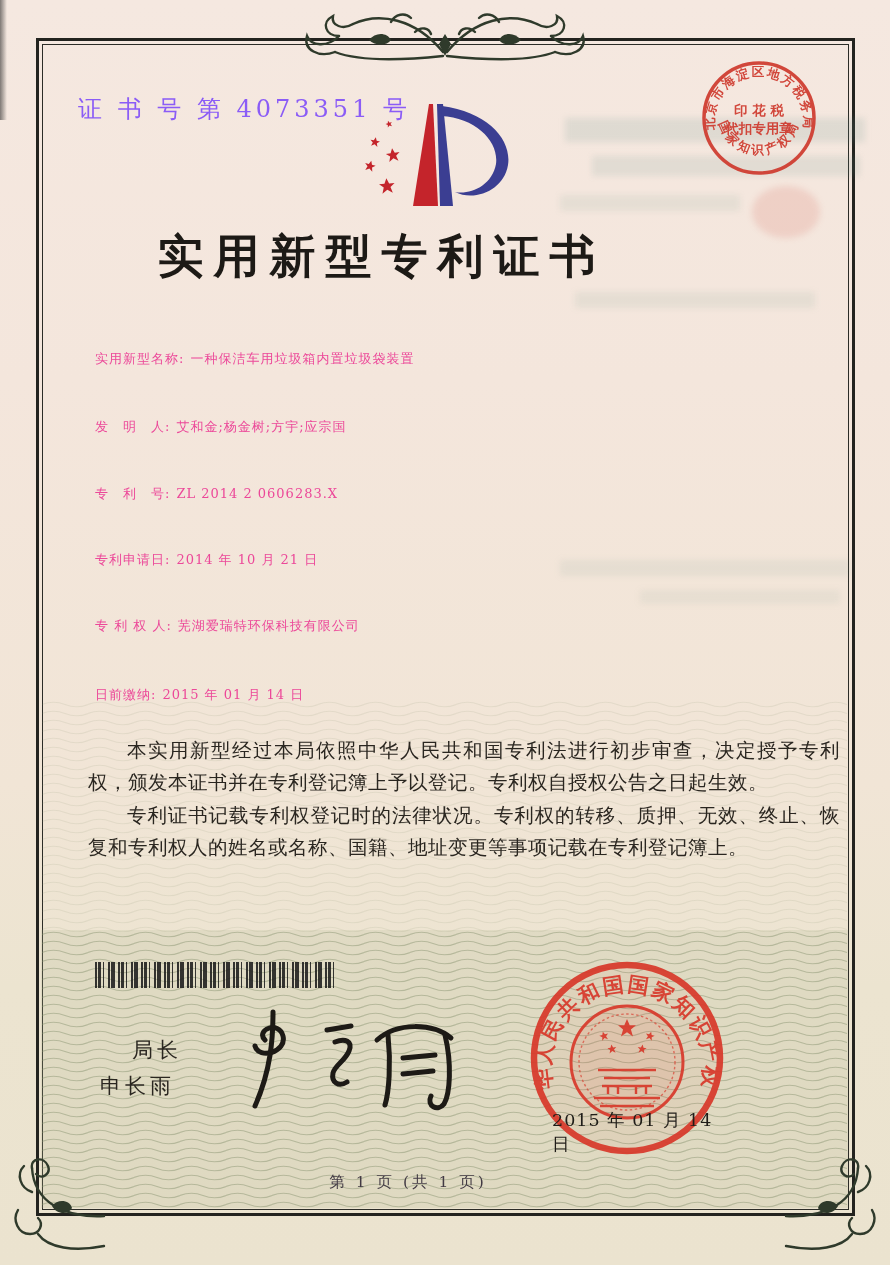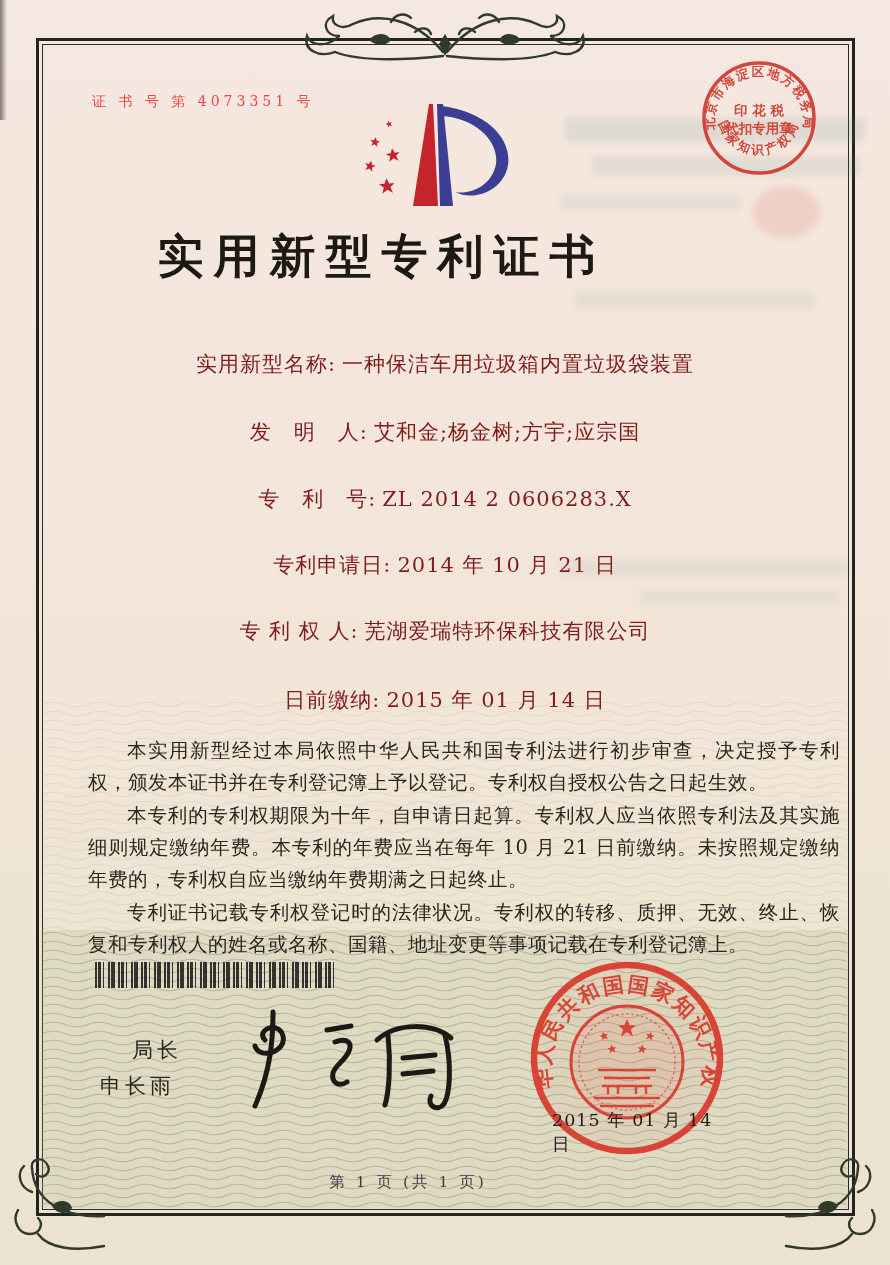--- a/index.html
+++ b/index.html
@@ -15,26 +15,26 @@
     left:36px;top:38px;width:813px;height:1172px;
     border:3px solid #23231f;
   }
   .frame-inner{
     position:absolute;left:3px;top:3px;right:3px;bottom:3px;
     border:1px solid #2c2c27;
   }
   
   .wave-band{pointer-events:none;}
   
-  .cert-no{left:92px;top:93px;font-size:14px;letter-spacing:4px;color:#ef4444;}
+  .cert-no{left:78px;top:93px;font-size:24px;letter-spacing:4px;color:#8b5cf6;}
   .title{
     left:0;top:226px;width:763px;text-align:center;
     font-size:46px;font-weight:bold;letter-spacing:10px;color:#1d1a16;
   }
-  .field-row{left:95px;width:700px;font-size:21px;letter-spacing:1px;color:#7f1d1d;white-space:nowrap;text-align:center;}
+  .field-row{left:95px;width:700px;font-size:13px;letter-spacing:1px;color:#ec4899;white-space:nowrap;}
   .field-row .lab{margin-right:6px;}
   .paras{left:76px;top:735px;width:752px;font-size:19.5px;line-height:32px;
     text-align:justify;color:#2a2620;letter-spacing:0.5px;margin-left:12px;}
   .paras p{margin:0 0 1px 0;text-indent:2em;}
   .footer{left:0;top:1172px;width:816px;text-align:center;font-size:15.5px;
     letter-spacing:3px;color:#423a44;}
   .signatory-title{left:100px;top:1036px;font-size:21px;letter-spacing:4px;color:#2a2620;margin-left:32px;}
   .signatory-name{left:100px;top:1072px;font-size:21px;letter-spacing:4px;color:#2a2620;}
   .seal-date{left:552px;top:1108px;width:180px;font-size:17.5px;letter-spacing:1px;
     color:#1f1c18;z-index:6;}
@@ -164,21 +164,20 @@
 </div>
 <div class="abs field-row" style="top:617px;">
   <span class="lab">专 利 权 人:</span><span>芜湖爱瑞特环保科技有限公司</span>
 </div>
 <div class="abs field-row" style="top:686px;">
   <span class="lab">日前缴纳:</span><span>2015 年 01 月 14 日</span>
 </div>
 
 <div class="abs paras">
   <p>本实用新型经过本局依照中华人民共和国专利法进行初步审查，决定授予专利权，颁发本证书并在专利登记簿上予以登记。专利权自授权公告之日起生效。</p>
-  <p>本专利的专利权期限为十年，自申请日起算。专利权人应当依照专利法及其实施细则规定缴纳年费。本专利的年费应当在每年 10 月 21 日前缴纳。未按照规定缴纳年费的，专利权自应当缴纳年费期满之日起终止。</p>
   <p>专利证书记载专利权登记时的法律状况。专利权的转移、质押、无效、终止、恢复和专利权人的姓名或名称、国籍、地址变更等事项记载在专利登记簿上。</p>
 </div>
 
 <div class="abs barcode"></div>
 
 <div class="abs signatory-title">局长</div>
 <div class="abs signatory-name">申长雨</div>
 
 <svg class="abs" style="left:225px;top:1008px;" width="240" height="105" viewBox="0 0 240 105">
   <g fill="none" stroke="#1d1a16" stroke-width="5" stroke-linecap="round" stroke-linejoin="round">

